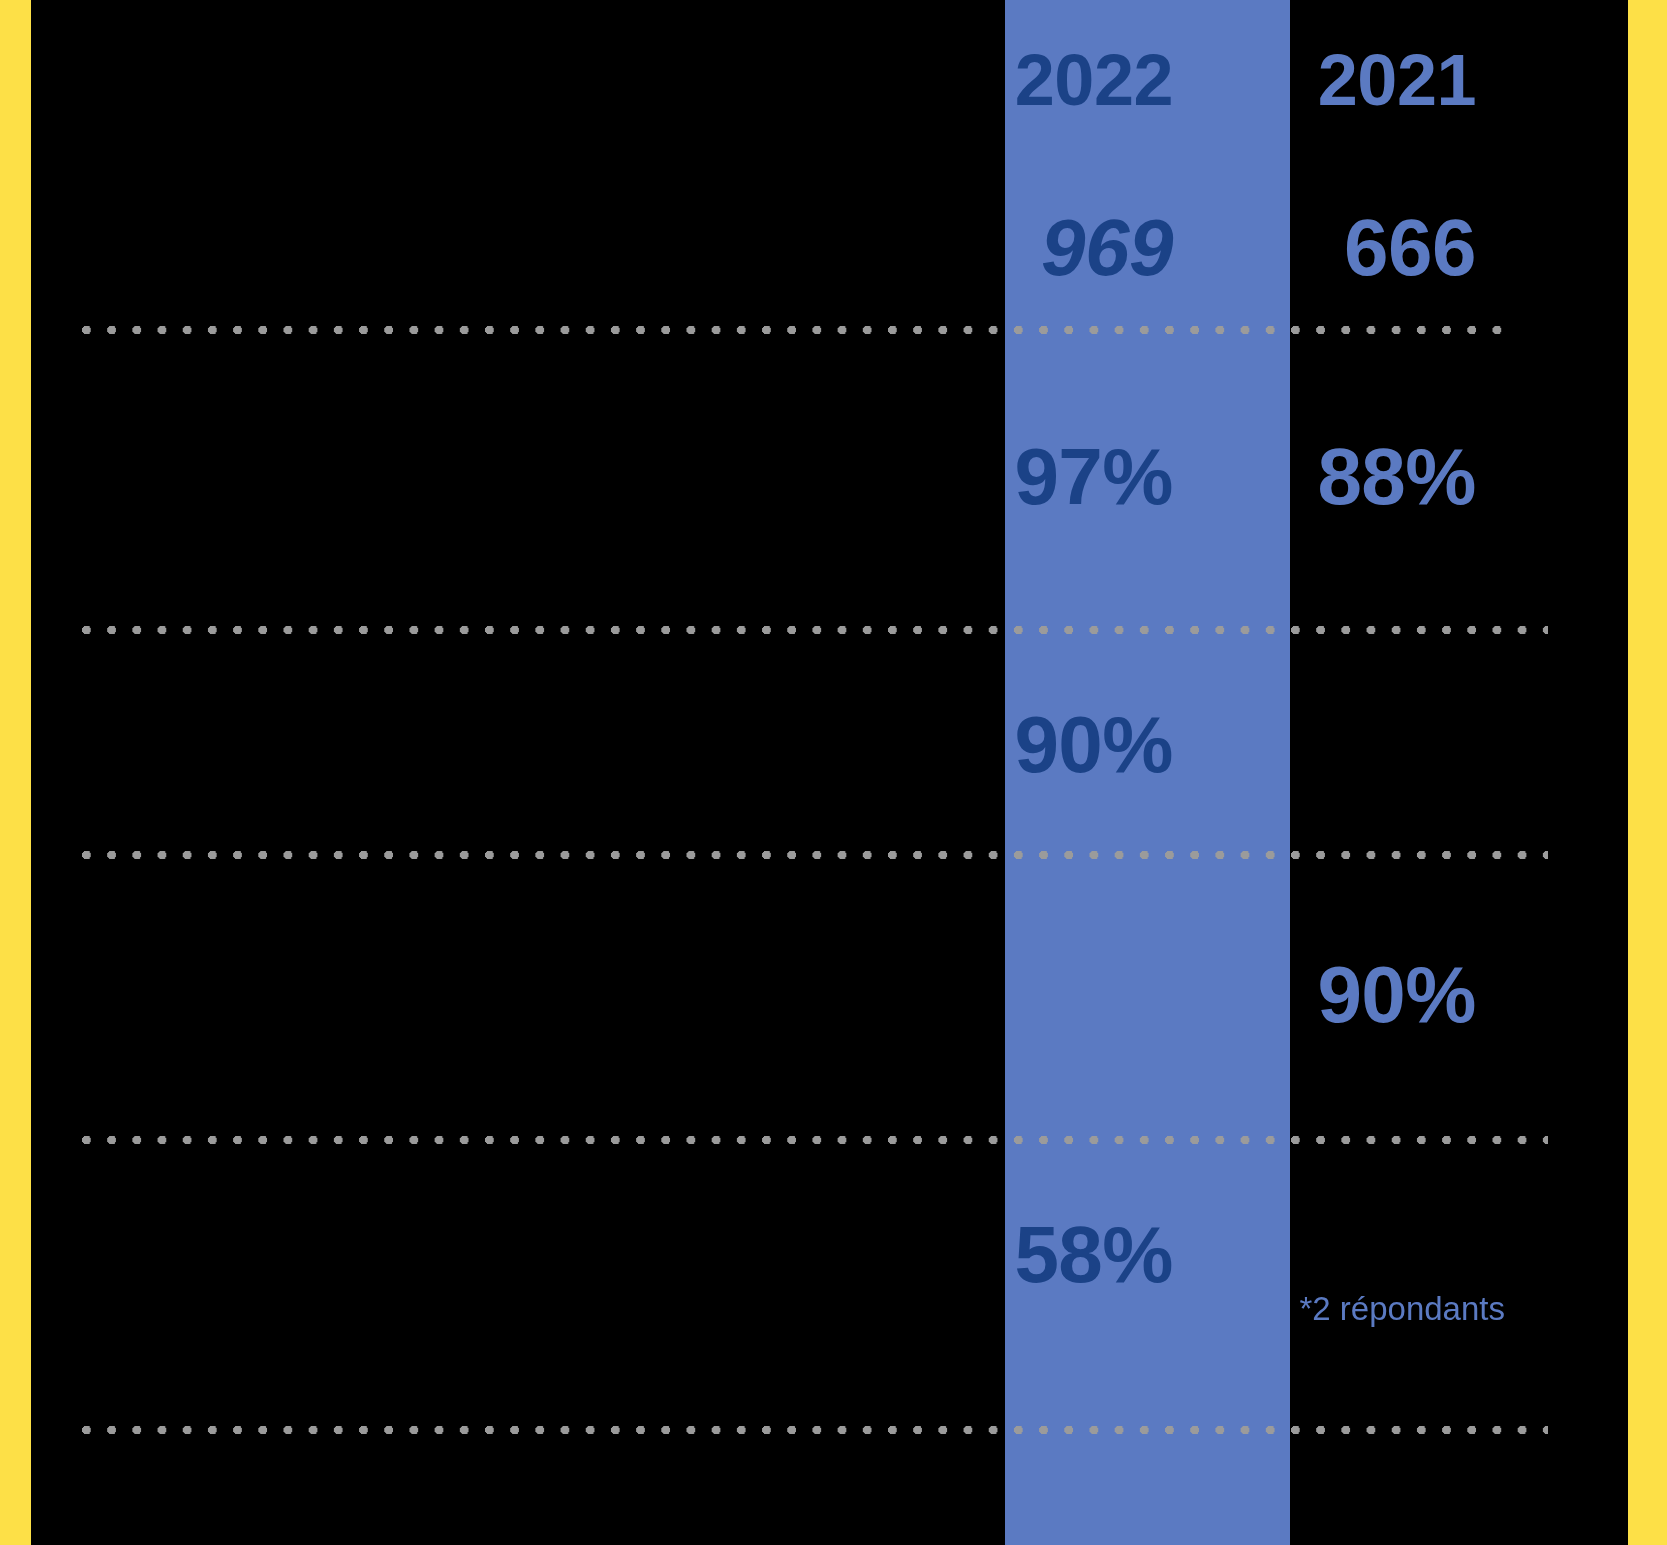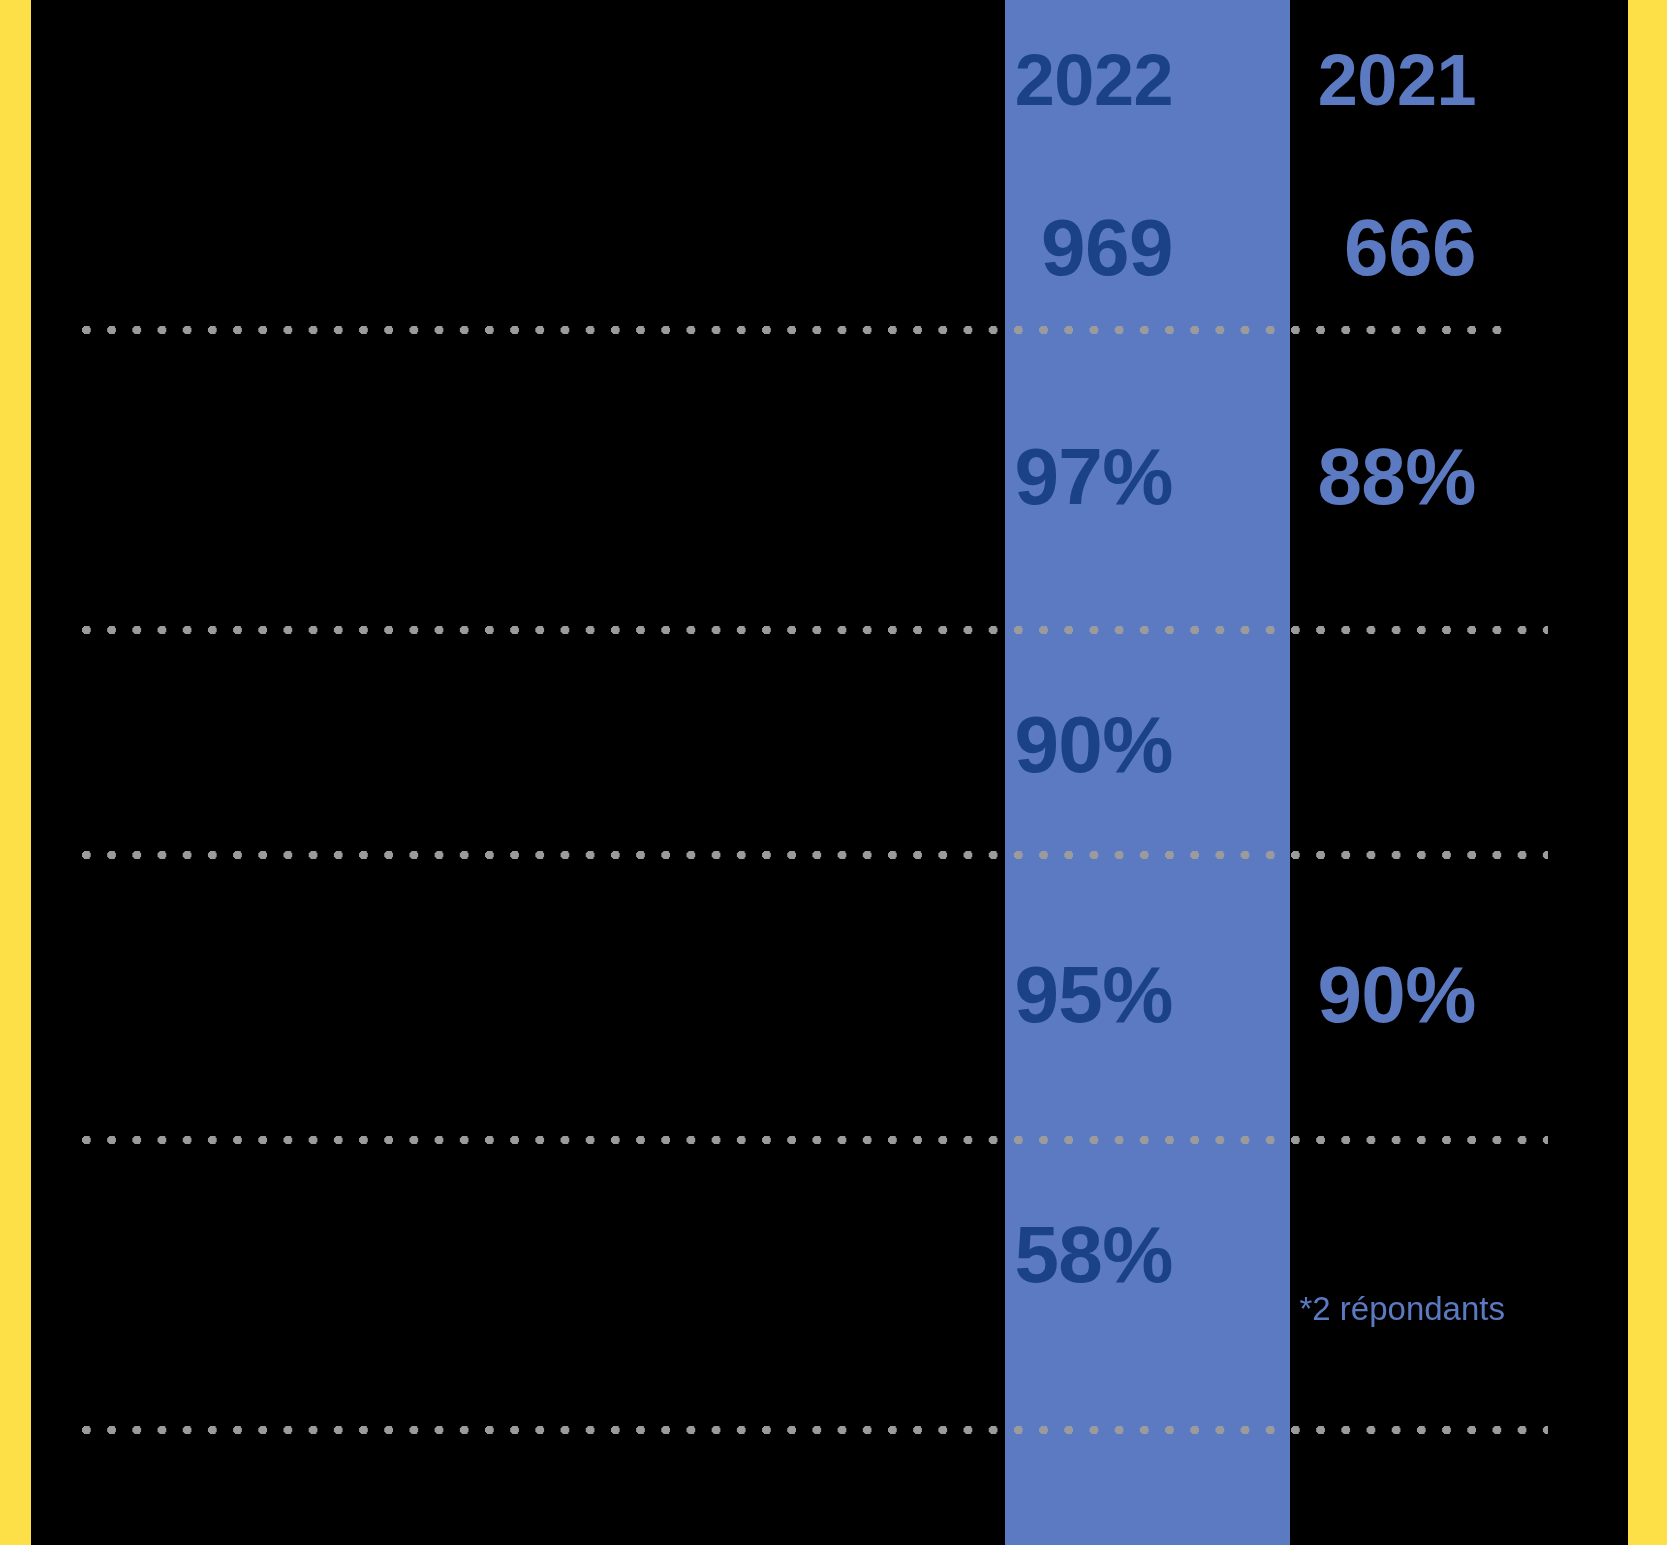--- a/index.html
+++ b/index.html
@@ -105,28 +105,27 @@
 
   <div class="rule r1"></div>
   <div class="rule r2"></div>
   <div class="rule r3"></div>
   <div class="rule r4"></div>
   <div class="rule r5"></div>
 
   <div class="cell col-2022 size-head" style="top:44px;">2022</div>
   <div class="cell col-2021 size-head" style="top:44px;">2021</div>
 
-  <div class="cell col-2022 size-big" style="top:208px;">969</div>
+  <div class="cell col-2022 size-big" style="top:208px;font-style:italic;">969</div>
   <div class="cell col-2021 size-big" style="top:208px;">666</div>
 
   <div class="cell col-2022 size-big" style="top:437px;">97%</div>
   <div class="cell col-2021 size-big" style="top:437px;">88%</div>
 
   <div class="cell col-2022 size-big" style="top:705px;">90%</div>
 
-  <div class="cell col-2022 size-big" style="top:955px;">95%</div>
   <div class="cell col-2021 size-big" style="top:955px;">90%</div>
 
   <div class="cell col-2022 size-big" style="top:1215px;">58%</div>
 
   <div class="footnote">*2 répondants</div>
 
 </div>
 
 </body></html>

